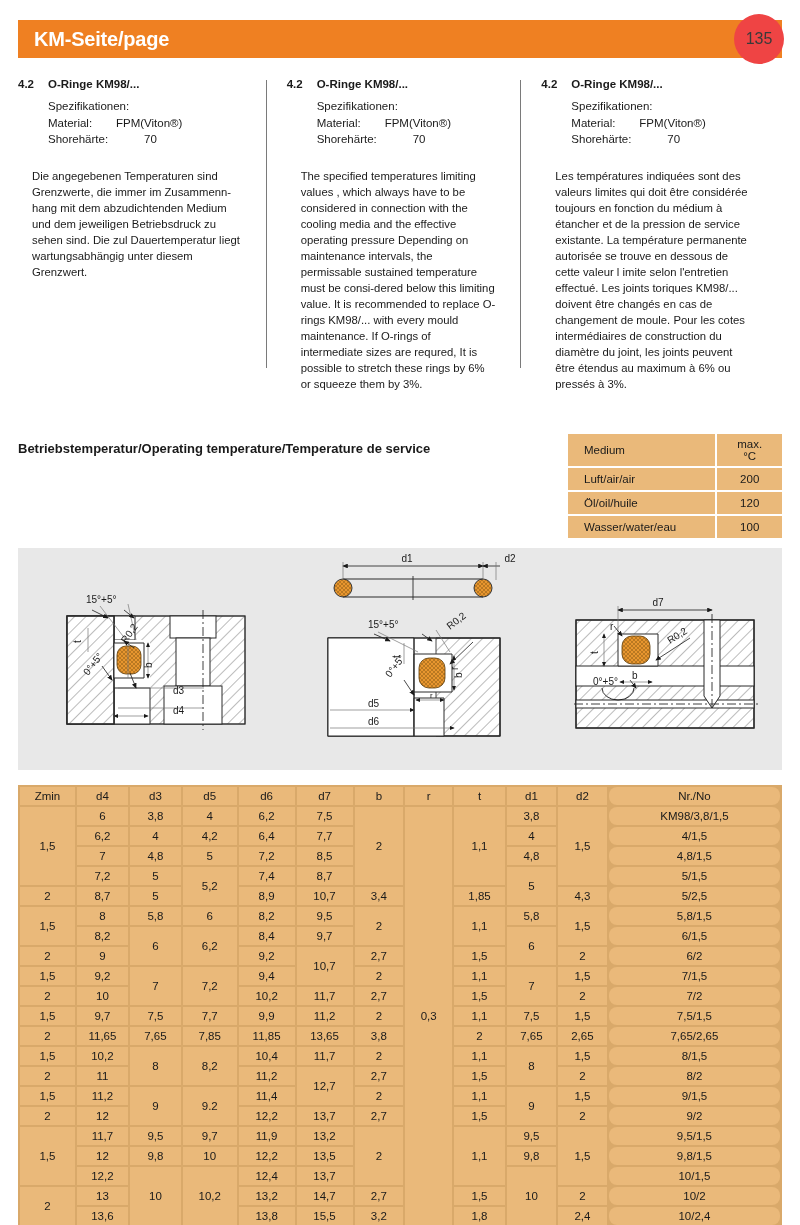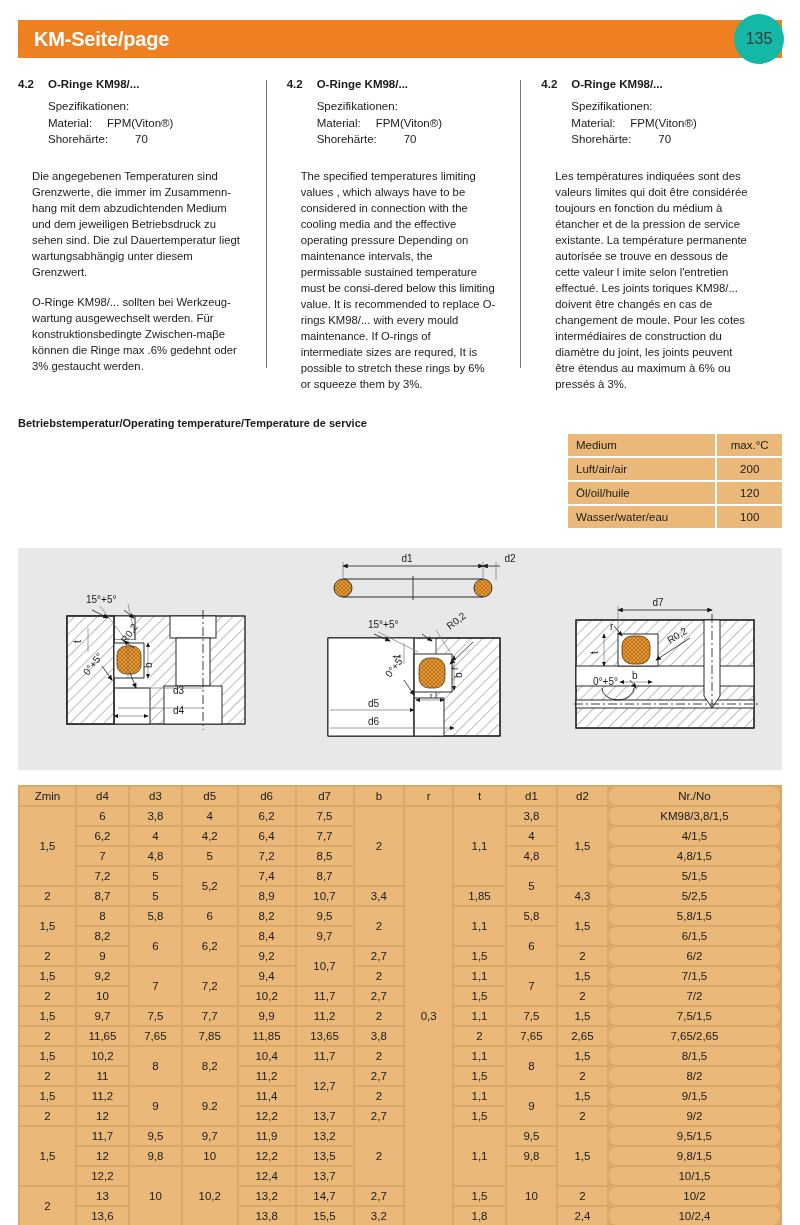--- a/index.html
+++ b/index.html
@@ -29,21 +29,21 @@
     font-size: 20px;
     font-weight: bold;
     letter-spacing: -0.2px;
     margin-left: 16px;
   }
   .page-badge {
     position: absolute;
     right: -2px; top: -6px;
     width: 50px; height: 50px;
     border-radius: 50%;
-    background: #14b8a6;
+    background: #ef4444;
     display: flex;
     align-items: center;
     justify-content: center;
     color: #3a3a3a;
     font-size: 16px;
     font-weight: normal;
   }
 
   
   .columns {
@@ -74,50 +74,50 @@
     margin-bottom: 8px;
   }
   .sec-num { width: 30px; }
   .spec-block {
     margin-left: 30px;
     font-size: 11.5px;
     line-height: 1.45;
     margin-bottom: 20px;
   }
   .spec-row { display: flex; }
-  .spec-label { width: 59px; }
+  .spec-label { width: 68px; }
   .spec-val { }
   .spec-val.num { margin-left: 28px; }
   .body-text {
     font-size: 11.3px;
     line-height: 1.42;
     margin: 14px;
   }
   .body-text + .body-text { margin-top: 14px; }
 
   
   .op-heading {
     position: absolute;
-    left: 18px; top: 417px;
-    font-size: 11px;
+    left: 18px; top: 441px;
+    font-size: 13px;
     font-weight: bold;
   }
 
   
   .medium-table {
     position: absolute;
     left: 568px; top: 432px;
     width: 214px;
     border-collapse: separate;
     border-spacing: 0 2px;
     font-size: 11.5px;
   }
   .medium-table td {
     background: #eab97a;
-    padding: 4px 8px;
+    padding: 4px 16px;
     height: 22px;
   }
   .medium-table td.label { width: 146px; }
   .medium-table td.value {
     width: 66px;
     text-align: center;
     border-left: 2px solid #ffffff;
   }
 
   
@@ -184,21 +184,20 @@
       <div class="spec-row">
         <span class="spec-label">Material:</span>
         <span class="spec-val">FPM(Viton®)</span>
       </div>
       <div class="spec-row">
         <span class="spec-label">Shorehärte:</span>
         <span class="spec-val num">70</span>
       </div>
     </div>
     <p class="body-text">Die angegebenen Temperaturen sind Grenzwerte, die immer im Zusammenn-hang mit dem abzudichtenden Medium und dem jeweiligen Betriebsdruck zu sehen sind. Die zul Dauertemperatur liegt wartungsabhängig unter diesem Grenzwert.</p>
-    <p class="body-text">O-Ringe KM98/... sollten bei Werkzeug-wartung ausgewechselt werden. Für konstruktionsbedingte Zwischen-maβe können die Ringe max .6% gedehnt oder 3% gestaucht werden.</p>
   </div>
 
   <div class="col col2 sep">
     <div class="sec-head">
       <span class="sec-num">4.2</span>
       <span>O-Ringe KM98/...</span>
     </div>
     <div class="spec-block">
       <div>Spezifikationen:</div>
       <div class="spec-row">

